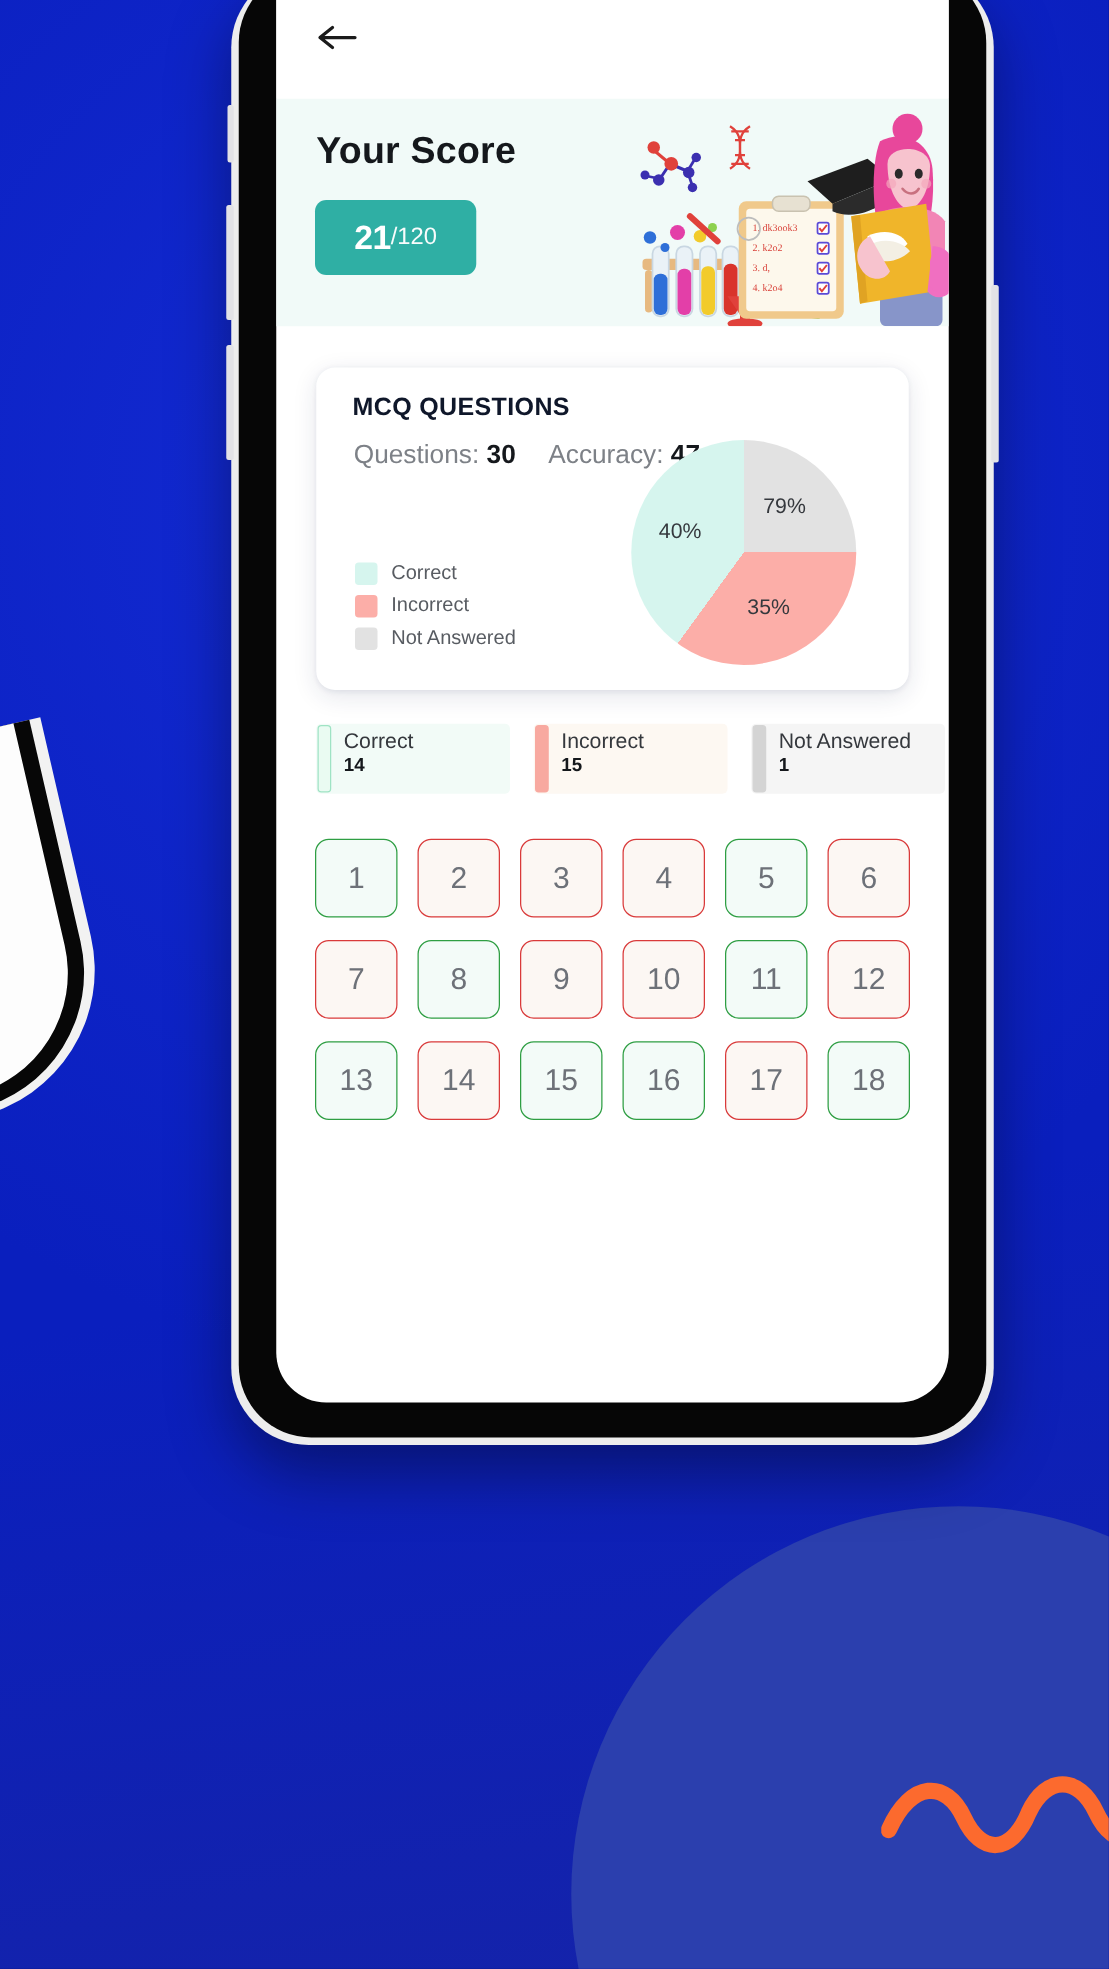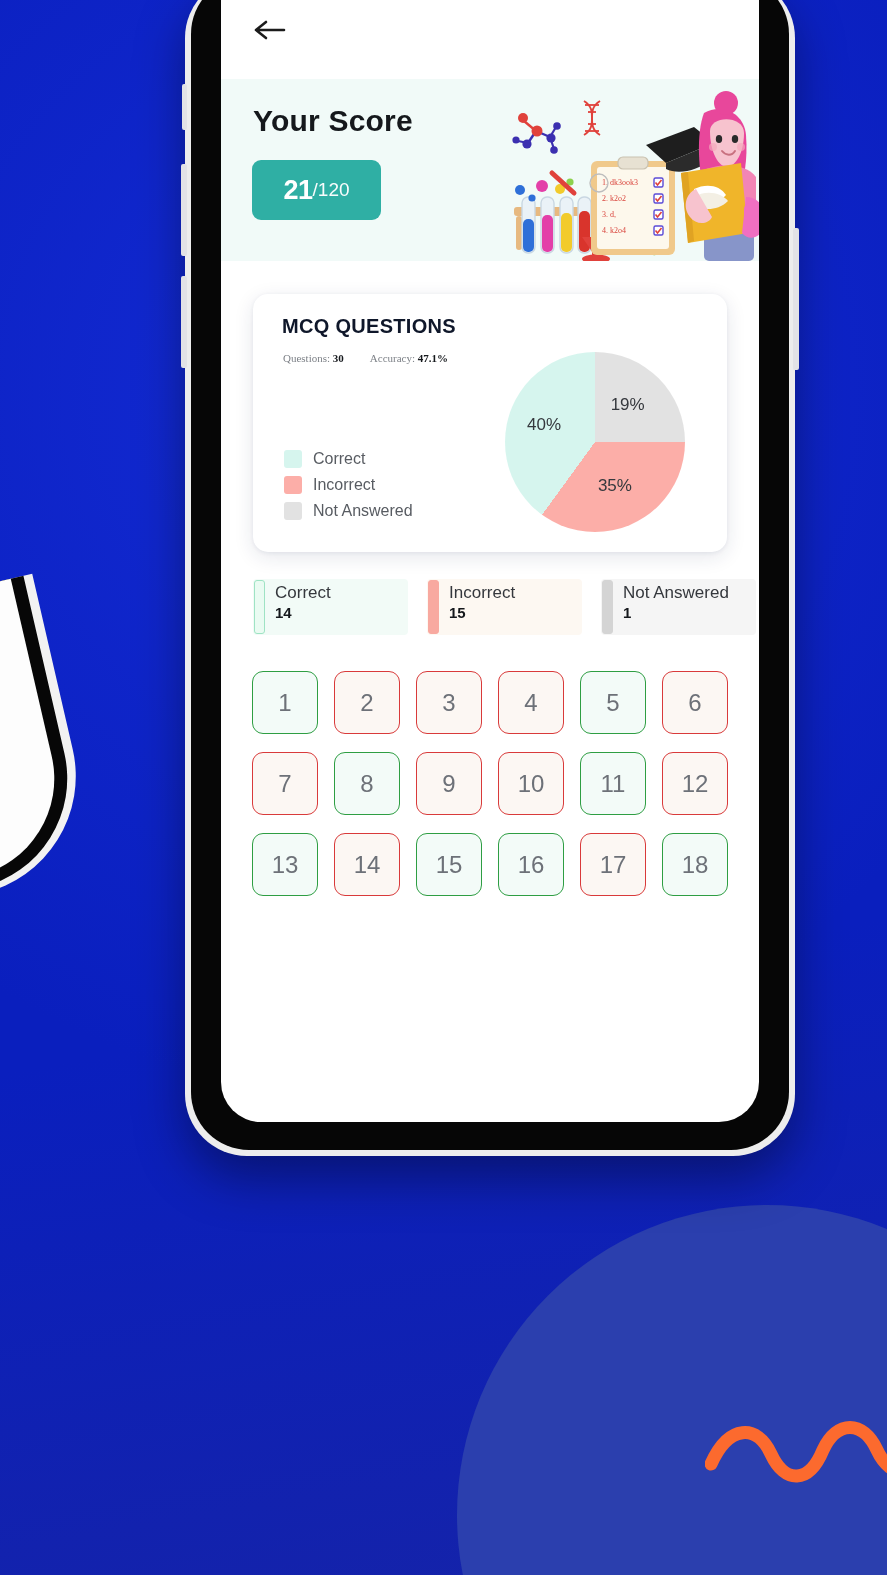--- a/index.html
+++ b/index.html
@@ -114,21 +114,21 @@
   #result-card{
     margin:33px 32px 0 32px; background:#fff;
     border-radius:15px; height:258px; position:relative;
     box-shadow:0 5px 20px rgba(30,40,80,.11), 0 1px 4px rgba(30,40,80,.07);
   }
   #mcq-title{
     position:absolute; left:29px; top:21px;
     font-size:20px; font-weight:bold; color:#0f172a; letter-spacing:.3px;
   }
   #meta-row{ position:absolute; left:30px; top:58px; display:flex; gap:26px; }
-  .meta{ font-size:11px; color:#7d8187;font-family:Liberation Serif, serif; }
+  .meta{ font-size:21px; color:#7d8187; }
   .meta b{ color:#15181c; font-weight:bold; }
   #legend{ position:absolute; left:31px; top:152px; }
   .legend-row{ display:flex; align-items:center; gap:11px; height:26px; }
   .legend-sw{ width:18px; height:18px; border-radius:3px; }
   .legend-label{ font-size:16px; color:#585c62; }
   #pie-wrap{ position:absolute; left:252px; top:58px; width:190px; height:190px; }
   #pie{ width:180px; height:180px; border-radius:50%; }
   .pie-lab{ position:absolute; font-size:17px; color:#35383d; }
 
   
@@ -337,21 +337,21 @@
               <span class="legend-label">Incorrect</span>
             </div>
             <div class="legend-row">
               <span class="legend-sw" style="background: rgb(226, 226, 226);"></span>
               <span class="legend-label">Not Answered</span>
             </div>
           </div>
 
         <div id="pie-wrap">
           <div id="pie" style="background: conic-gradient(rgb(226, 226, 226) 0deg, rgb(226, 226, 226) 90deg, rgb(252, 174, 168) 90deg, rgb(252, 174, 168) 216deg, rgb(214, 245, 238) 216deg, rgb(214, 245, 238) 360deg);"></div>
-        <div class="pie-lab" style="left: 105.638px; top: 43.3618px;">19%</div>
+        <div class="pie-lab" style="left: 105.638px; top: 43.3618px;">79%</div>
             <div class="pie-lab" style="left: 92.8811px; top: 123.907px;">35%</div>
             <div class="pie-lab" style="left: 22.0668px; top: 63.4255px;">40%</div>
           </div>
       </div>
 
       <div id="ak-chips">
           <div class="chip" style="background: rgb(242, 251, 247);">
             <div class="chip-bar" style="background: rgb(234, 251, 242); border: 1.4px solid rgb(159, 227, 196);"></div>
             <div class="chip-txt">
               <div class="chip-label">Correct</div>

